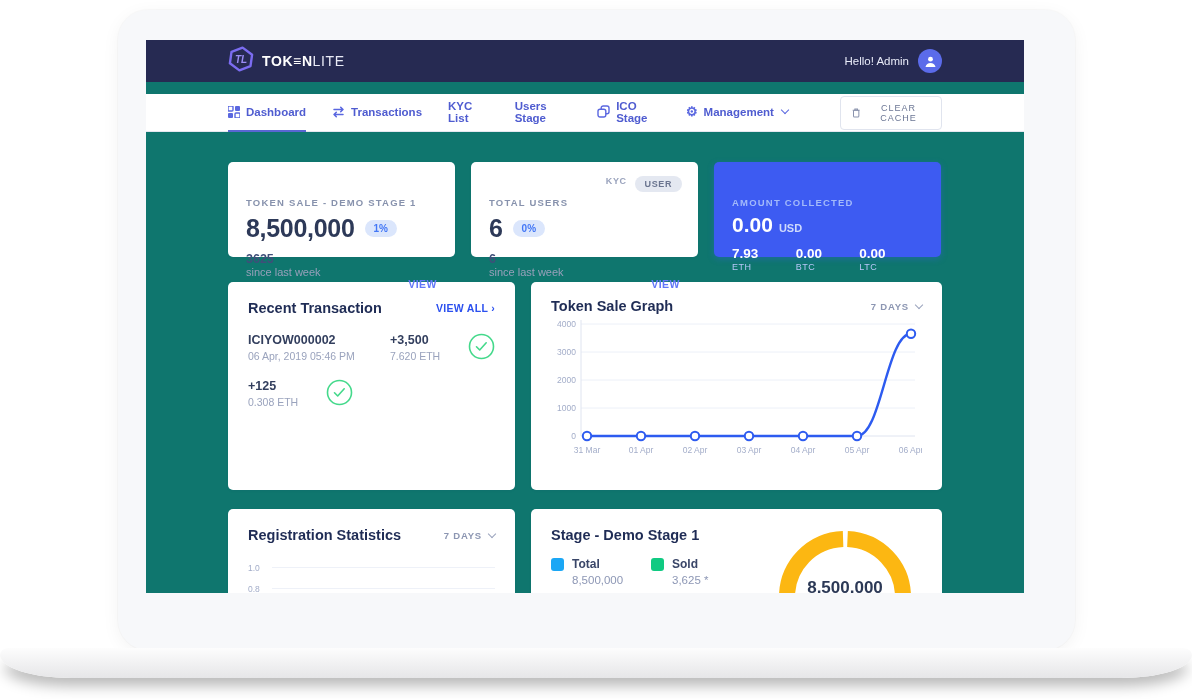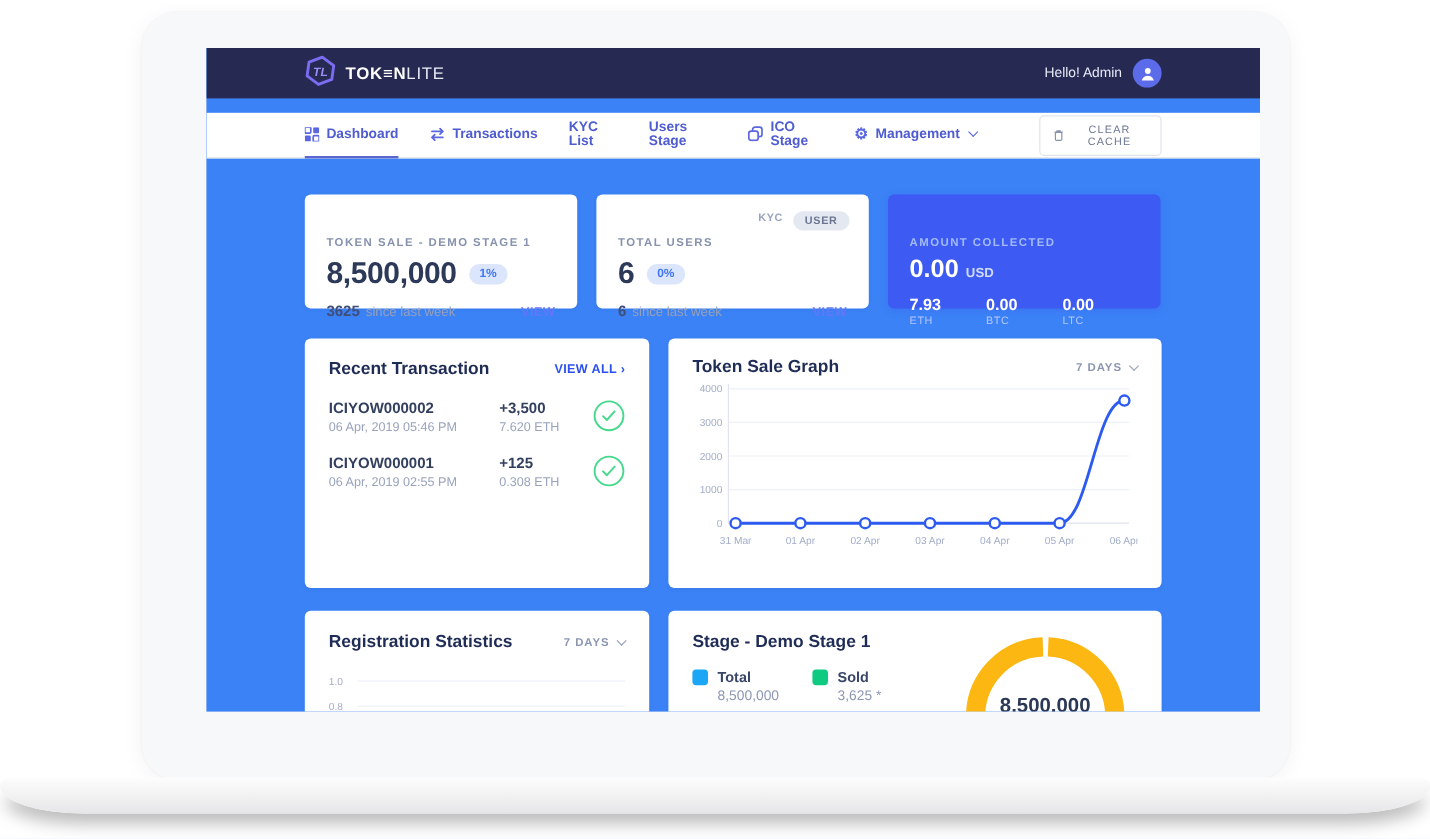--- a/index.html
+++ b/index.html
@@ -10,22 +10,22 @@
   
   .laptop-body { position:absolute; left:118px; top:10px; width:957px; height:640px;
                  background:#f7f8fa; border-radius:30px;
                  box-shadow:0 0 0 1px rgba(0,0,0,0.02), 0 4px 18px rgba(0,0,0,0.05); }
   .laptop-base { position:absolute; left:0; top:648px; width:1192px; height:30px;
                  background:linear-gradient(#fdfdfd,#e6e6e8);
                  border-radius:10px 10px 80px 80px / 8px 8px 26px 26px;
                  box-shadow:0 12px 14px -4px rgba(0,0,0,0.28); }
 
   
-  .screen { position:absolute; left:172px; top:40px; width:878px; height:553px;
-            background:#3b82f6; overflow:hidden; }
+  .screen { position:absolute; left:146px; top:40px; width:878px; height:553px;
+            background:#0f766e; overflow:hidden; }
 
   
   .topbar { height:42px; background:#262a52; display:flex; align-items:center;
             justify-content:space-between; padding:0 82px; }
   .brand { display:flex; align-items:center; gap:8px; }
   .brand-name { color:#fff; font-size:14px; letter-spacing:0.6px; font-weight:bold; }
   .brand-name .lite { font-weight:normal; color:#e8eaf6; }
   .user-area { display:flex; align-items:center; gap:9px; }
   .greeting { color:#e8ebf8; font-size:11.5px; }
   .avatar { width:24px; height:24px; border-radius:50%; background:#5b6bea;
@@ -53,21 +53,21 @@
   .row2 { margin-bottom:19px; }
   .card { background:#fff; border-radius:5px; box-shadow:0 1px 3px rgba(31,45,97,0.06); }
 
   
   .stat-card { width:227px; height:95px; padding:15px 18px 13px; position:relative; }
   .stat-title { font-size:9.5px; font-weight:bold; letter-spacing:1.2px; color:#8792ad;margin-top:20px; }
   .stat-valrow { display:flex; align-items:center; gap:10px; margin-top:6px; }
   .stat-value { font-size:25px; font-weight:bold; color:#2d3958; letter-spacing:-0.3px; }
   .badge { background:#dbe6fc; color:#4377f6; font-size:10px; font-weight:bold;
            padding:3px 9px; border-radius:10px; }
-  .stat-foot { display:flex; align-items:baseline; margin-top:9px; }
+  .stat-foot { display:flex; align-items:baseline; margin-top:9px;flex-direction:column; }
   .delta-val { font-size:12.5px; font-weight:bold; color:#3f4f7a; margin-right:5px; }
   .delta-lbl { font-size:11px; color:#97a0ba; }
   .view-link { margin-left:auto; font-size:10.5px; font-weight:bold; letter-spacing:0.5px;
                color:#6277f8; cursor:pointer; }
   .toggle-box { position:absolute; right:16px; top:14px; display:flex; gap:8px; }
   .kyc-lbl { font-size:9px; font-weight:bold; letter-spacing:0.6px; color:#9aa3bd; cursor:pointer; }
   .user-pill { font-size:9px; font-weight:bold; letter-spacing:0.6px; color:#6b7590;
                background:#e4e8f1; padding:3px 10px; border-radius:9px; cursor:pointer; }
 
   .blue-card { background:#3d5bf2; box-shadow:0 2px 6px rgba(61,91,242,0.35); }
@@ -271,24 +271,20 @@
             <div class="tx-c2">
               <div class="tx-amount">+3,500</div>
               <div class="tx-eth">7.620 ETH</div>
             </div>
             <svg width="27" height="27" viewBox="0 0 27 27">
               <circle cx="13.5" cy="13.5" r="12" fill="none" stroke="#44d98b" stroke-width="1.6"></circle>
               <path d="m8.5 13.8 3.2 3.2 6.5-7.2" fill="none" stroke="#44d98b" stroke-width="1.6" stroke-linecap="round" stroke-linejoin="round"></path>
             </svg>
           </div>
           <div class="tx-row">
-            <div class="tx-c1">
-              <div class="tx-id">ICIYOW000001</div>
-              <div class="tx-date">06 Apr, 2019 02:55 PM</div>
-            </div>
             <div class="tx-c2">
               <div class="tx-amount">+125</div>
               <div class="tx-eth">0.308 ETH</div>
             </div>
             <svg width="27" height="27" viewBox="0 0 27 27">
               <circle cx="13.5" cy="13.5" r="12" fill="none" stroke="#44d98b" stroke-width="1.6"></circle>
               <path d="m8.5 13.8 3.2 3.2 6.5-7.2" fill="none" stroke="#44d98b" stroke-width="1.6" stroke-linecap="round" stroke-linejoin="round"></path>
             </svg>
           </div>
         </div>

